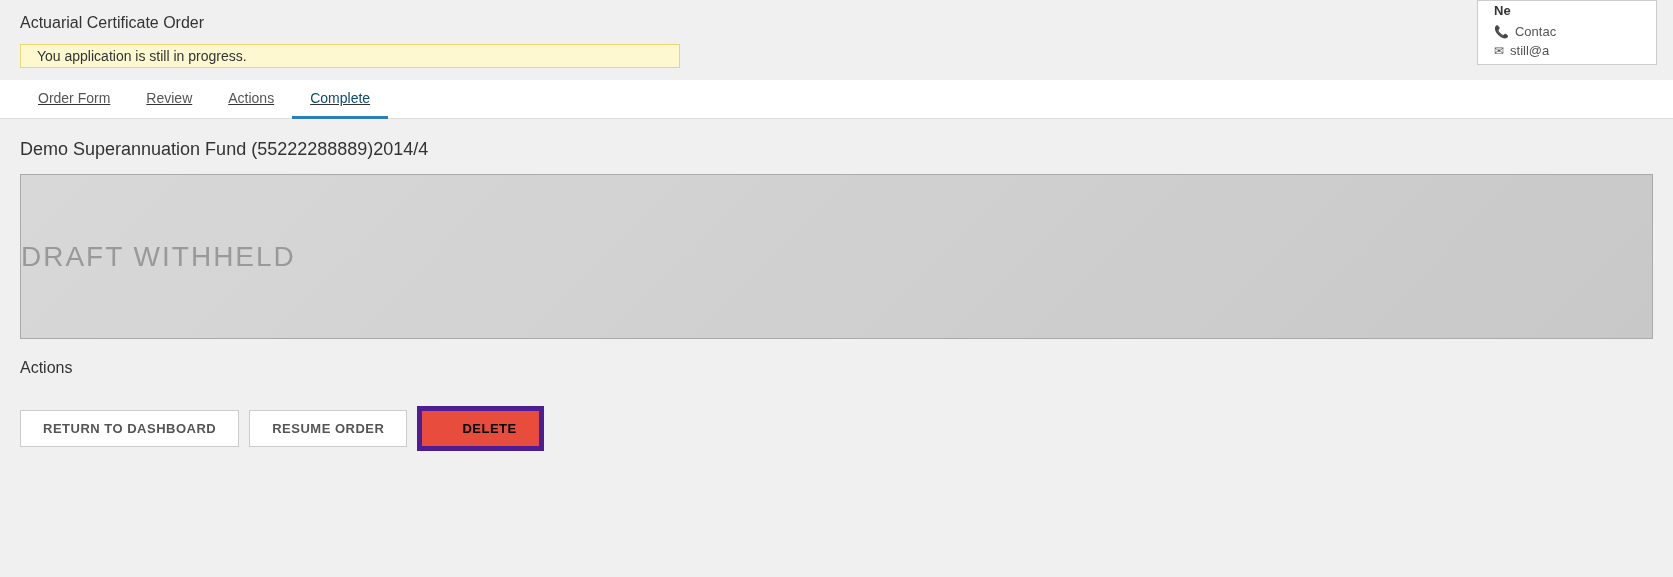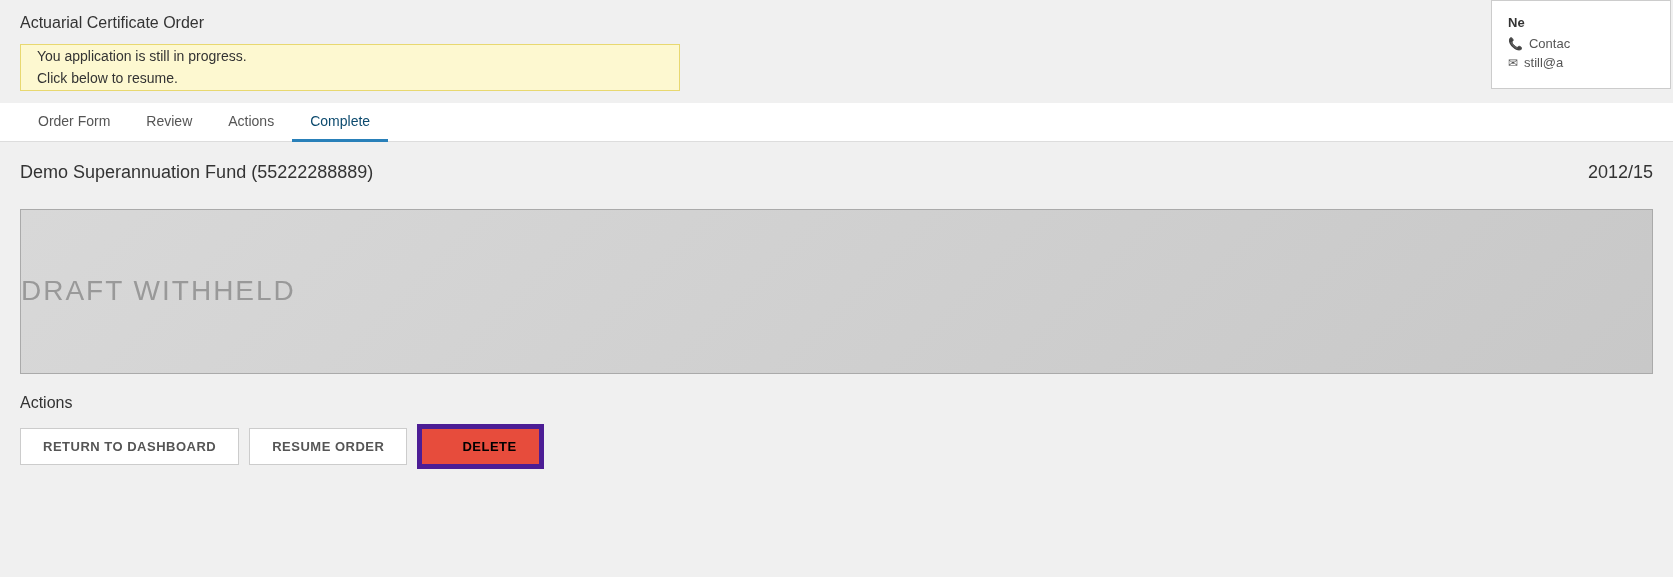--- a/index.html
+++ b/index.html
@@ -33,24 +33,24 @@
       border: 1px solid #e8d870;
       padding: 0 16px;
       max-width: 660px;
       line-height: 1.6;
     }
 
     
     .top-right-panel {
       position: absolute;
       top: 0;
-      right: 2px;
+      right: 16px;
       background: white;
       border: 1px solid #ccc;
-      padding: 14px 16px;
+      padding: 2px 16px;
       min-width: 180px;
       font-size: 13px;
       color: #555;
     }
     .top-right-panel .panel-title {
       font-weight: bold;
       margin-bottom: 6px;
       color: #333;
     }
     .top-right-panel .contact-row {
@@ -61,20 +61,21 @@
     .phone-icon::before { content: "📞"; font-size: 12px; }
     .email-icon::before { content: "✉"; font-size: 12px; }
 
     
     .tabs-container {
       background: white;
       border-bottom: 1px solid #ddd;
       display: flex;
       align-items: flex-end;
       padding: 0 20px;
+      text-decoration: underline;
     }
     .tab {
       padding: 10px 18px;
       cursor: pointer;
       color: #555;
       font-size: 14px;
       border-bottom: 3px solid transparent;
       margin-bottom: -1px;
     }
     .tab.active {
@@ -84,23 +85,23 @@
     }
 
     
     .main-content {
       padding: 20px 20px;
     }
 
     
     .fund-header {
       display: flex;
-      justify-content: space-between;
+      justify-content: flex-start;
       align-items: center;
-      margin-bottom: 26px;
+      margin-bottom: 14px;
     }
     .fund-name {
       font-size: 18px;
       color: #333;
       font-weight: normal;
     }
     .fund-year {
       font-size: 18px;
       color: #333;
       font-weight: normal;
@@ -137,20 +138,21 @@
       align-items: center;
     }
     .btn {
       padding: 10px 22px;
       font-size: 13px;
       font-weight: 600;
       letter-spacing: 0.5px;
       cursor: pointer;
       border: 1px solid #ccc;
       text-transform: uppercase;
+      margin-top: 17px;
     }
     .btn-default {
       background: white;
       color: #555;
     }
     .btn-danger {
       background: #e74c3c;
       color: #000000;
       border: 5px solid #4c1d95;
       padding-left: 40px;
@@ -170,21 +172,20 @@
     <div class="contact-row">
       <span class="email-icon"></span>
       <span>still@a</span>
     </div>
   </div>
 
   <h1 class="page-title">Actuarial Certificate Order</h1>
 
   <div class="notification-box">
     <div>You application is still in progress.</div>
-    <div>Click below to resume.</div>
   </div>
 
   <div class="tabs-container">
     <div class="tab">
       <span>Order Form</span>
     </div>
     <div class="tab">
       <span>Review</span>
     </div>
     <div class="tab">
@@ -192,21 +193,21 @@
     </div>
     <div class="tab active">
       <span>Complete</span>
     </div>
   </div>
 
   <div class="main-content">
 
     <div class="fund-header">
       <span class="fund-name">Demo Superannuation Fund (55222288889)</span>
-      <span class="fund-year">2012/15</span>
+      <span class="fund-year">2014/4</span>
     </div>
 
     <div class="draft-box">
       <span class="draft-text">DRAFT WITHHELD</span>
     </div>
 
     <div>
       <div class="actions-label">Actions</div>
       <div class="actions-buttons">
         <button class="btn btn-default">RETURN TO DASHBOARD</button>

